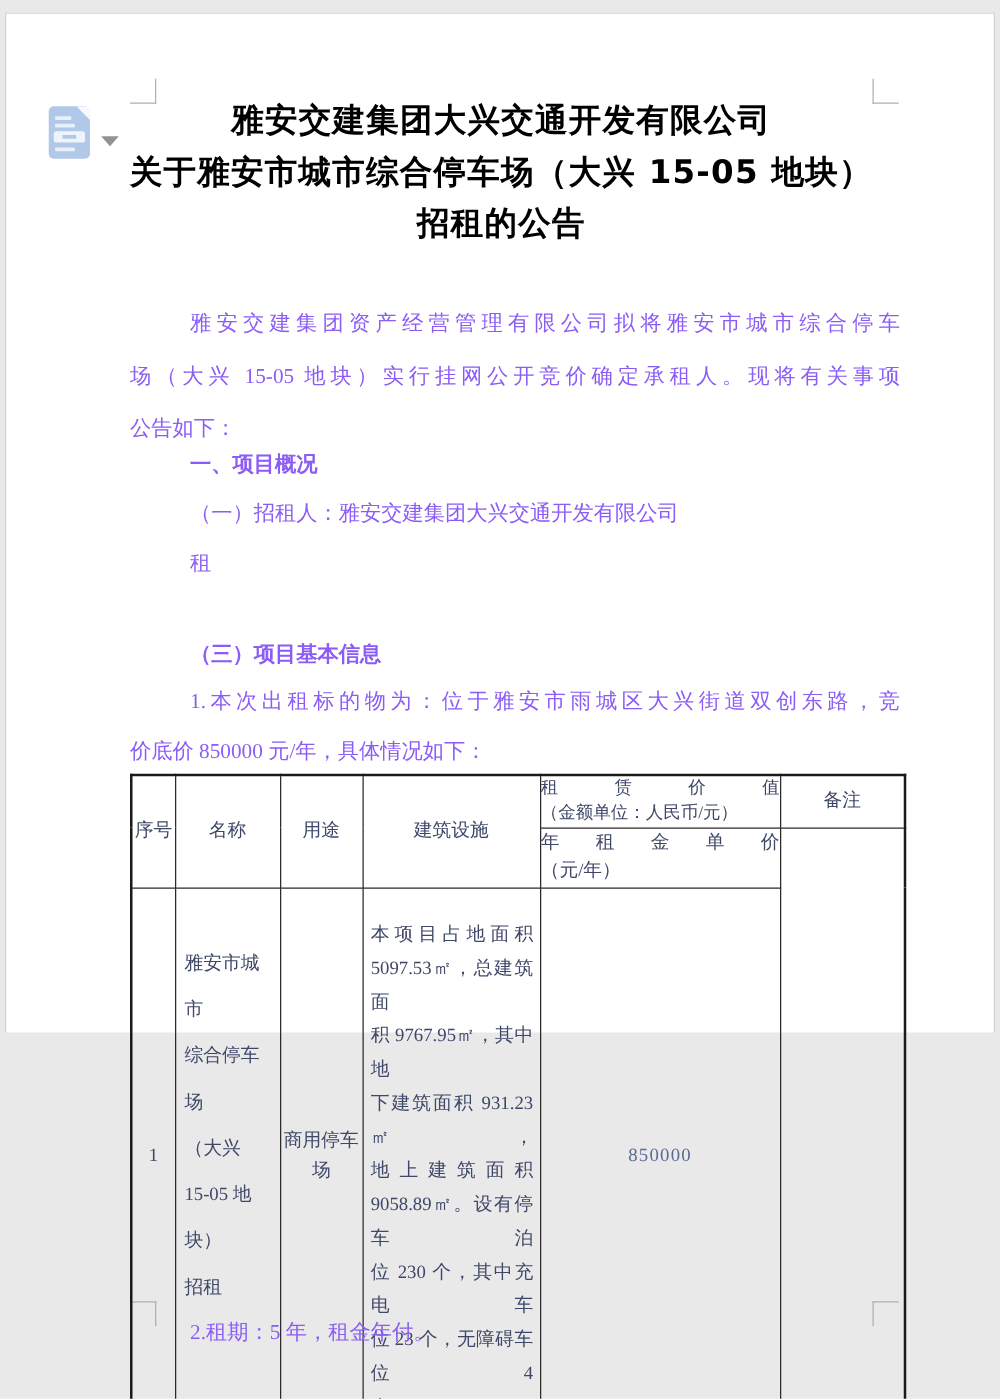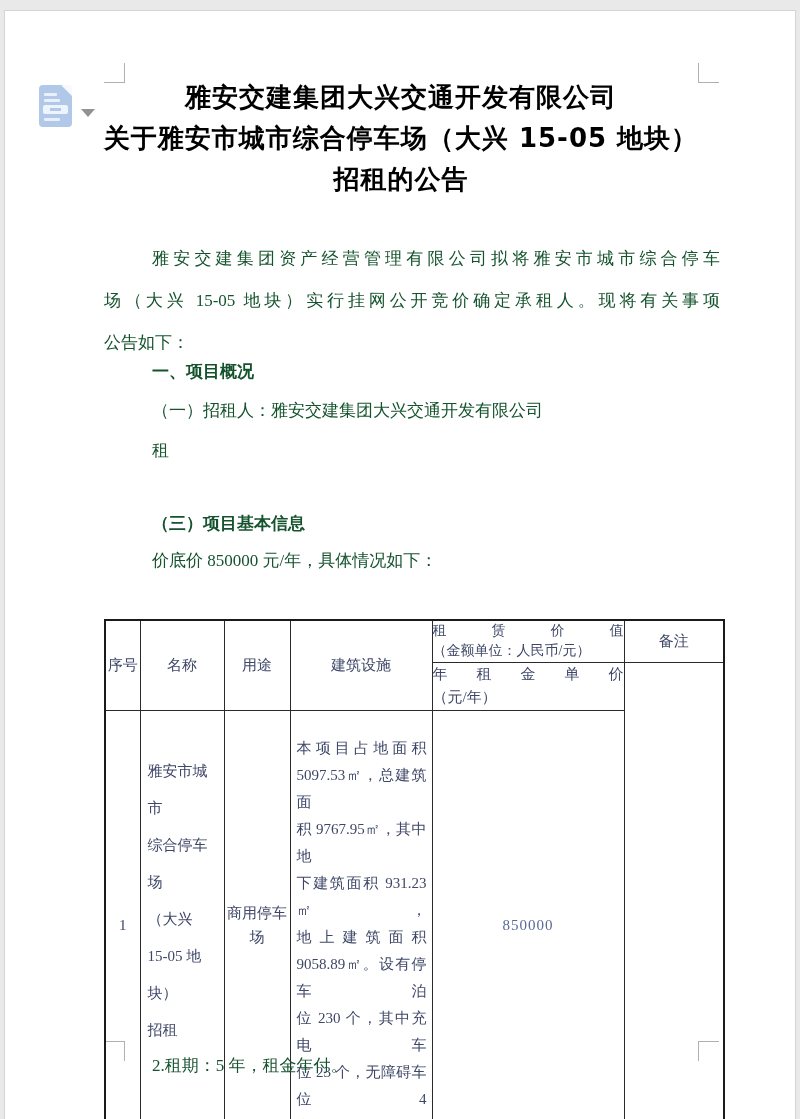--- a/index.html
+++ b/index.html
@@ -4,21 +4,21 @@
 <style>
   * { margin:0; padding:0; box-sizing:border-box; }
   html,body { width:800px; height:1119px; }
   body {
     position:relative;
     background:#e9e9e9;
     font-family:"Liberation Serif","DejaVu Serif",serif;
     overflow:hidden;
   }
   .page {
-    position:absolute; left:4px; top:10px; width:792px; height:1109px;
+    position:absolute; left:4px; top:10px; width:792px; height:816px;
     background:#ffffff;
     border:1px solid #d4d4d4; border-bottom:none;
   }
   
   .mark { position:absolute; width:21px; height:20px; }
   .mark-tl { left:99px;  top:52px;  border-right:1px solid #b0b0b0; border-bottom:1px solid #b0b0b0; }
   .mark-tr { left:693px; top:52px;  border-left:1px solid #b0b0b0;  border-bottom:1px solid #b0b0b0; }
   .mark-bl { left:99px;  top:1030px; border-right:1px solid #b0b0b0; border-top:1px solid #b0b0b0; }
   .mark-br { left:693px; top:1030px; border-left:1px solid #b0b0b0;  border-top:1px solid #b0b0b0; }
 
@@ -40,21 +40,21 @@
   
   .doc-title {
     position:absolute; left:36px; top:66px; width:720px;
     font-family:"DejaVu Sans","Liberation Sans",sans-serif;
     font-weight:bold; font-size:26px; line-height:41px; color:#000;
     text-align:center; letter-spacing:1px;
   }
   .doc-title .ln, .doc-title .ln-last { text-align:center; text-align-last:center; }
 
   
-  .blk { position:absolute; left:99px; width:616px; font-size:17px; color:#14532d; }
+  .blk { position:absolute; left:99px; width:616px; font-size:17px; color:#8b5cf6; }
   .lh42 { line-height:42px; }
   .lh40 { line-height:40px; }
   .ln { text-align:justify; text-align-last:justify; }
   .ln-last { text-align-last:left; }
   .indent .ln:first-child { text-indent:48px; }
   .single { text-indent:48px; white-space:nowrap; }
   .bold { font-weight:bold; }
 
   
   .tbl-wrap { position:absolute; left:99px; top:608px; width:619px; }
@@ -116,20 +116,21 @@
 
   <div class="blk lh40 single" style="top:380px;">（一）招租人：雅安交建集团大兴交通开发有限公司</div>
 
   <div class="blk lh40 indent" style="top:420px;">
       <div class="ln ln-last">租</div>
     </div>
 
   <div class="blk lh40 single bold" style="top:493px;">（三）项目基本信息</div>
 
   <div class="blk lh40 indent" style="top:530px;">
+      <div class="ln">1.本次出租标的物为：位于雅安市雨城区大兴街道双创东路，竞</div>
       <div class="ln ln-last">价底价 850000 元/年，具体情况如下：</div>
     </div>
 
   <div class="tbl-wrap">
     <table>
       <colgroup>
         <col style="width:35px">
           <col style="width:84px">
           <col style="width:66px">
         <col style="width:142px">

